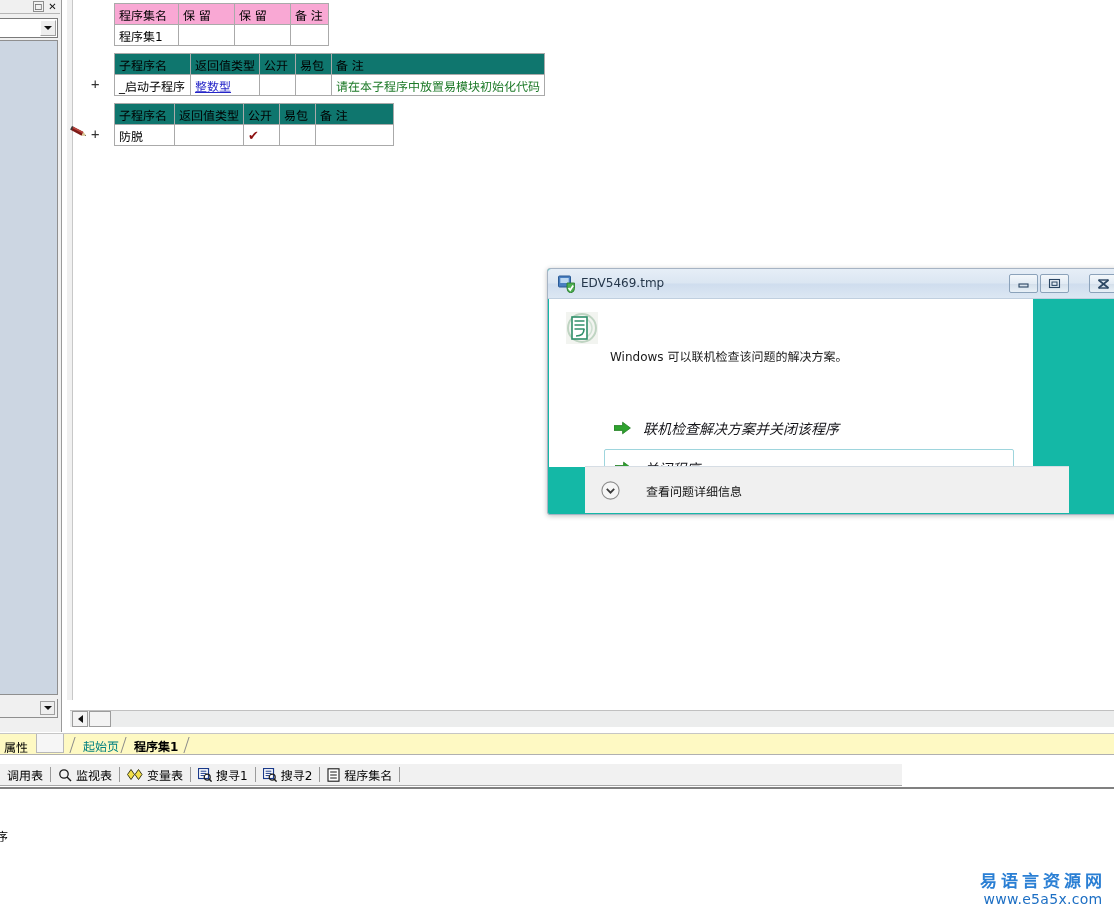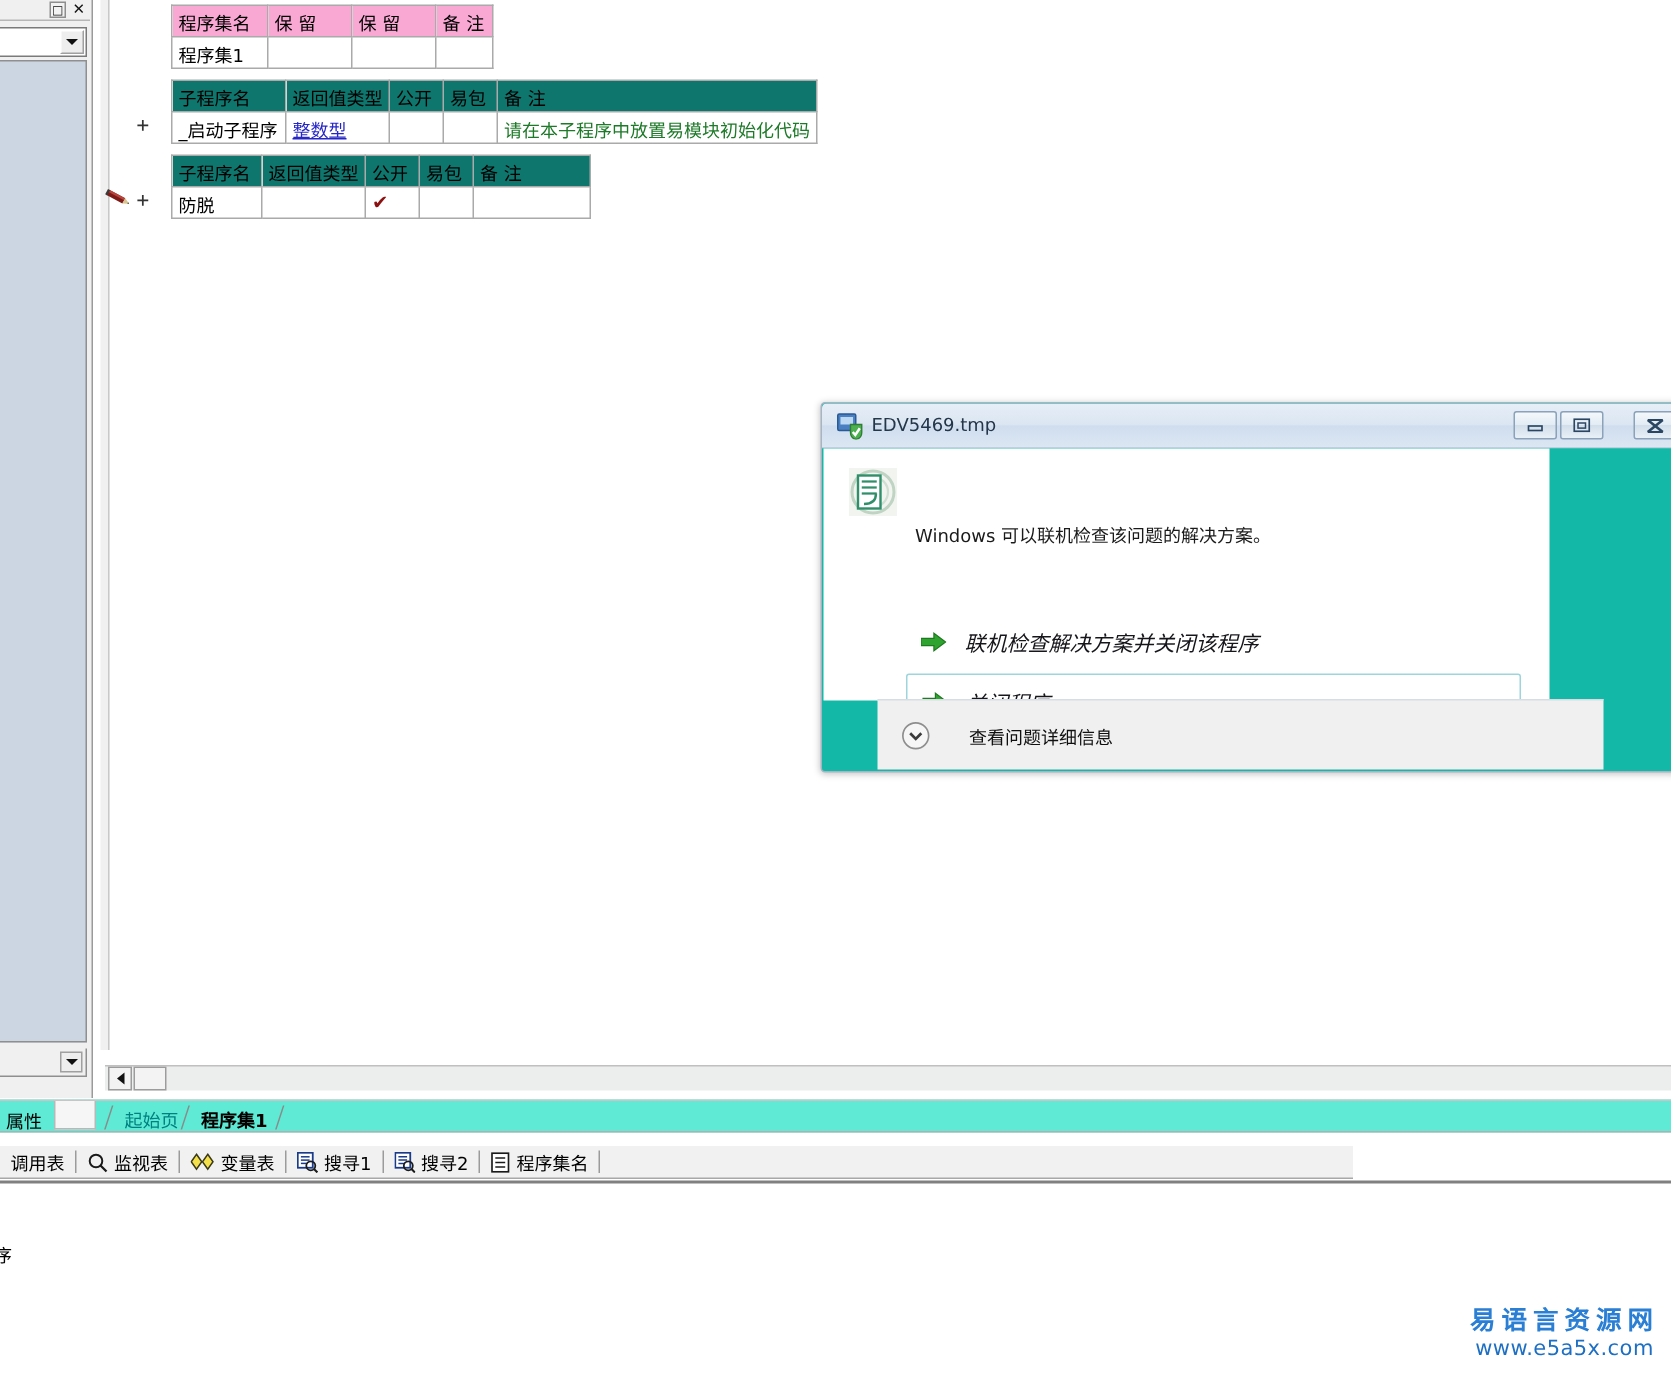--- a/index.html
+++ b/index.html
@@ -212,21 +212,21 @@
     border: 1px solid #9c9c9c;
     box-sizing: border-box;
   }
 
   
   #tabstrip {
     position: absolute;
     left: 0; top: 733px;
     width: 1114px;
     height: 22px;
-    background: #5eead4;
+    background: #fef9c3;
     border-top: 1px solid #c6c6c6;
     border-bottom: 1px solid #b0b0b0;
     box-sizing: border-box;
   }
   #props-label {
     position: absolute;
     left: 1px; top: 3px;
     padding: 1px 3px;
     font-size: 12px;
     color: #000;

